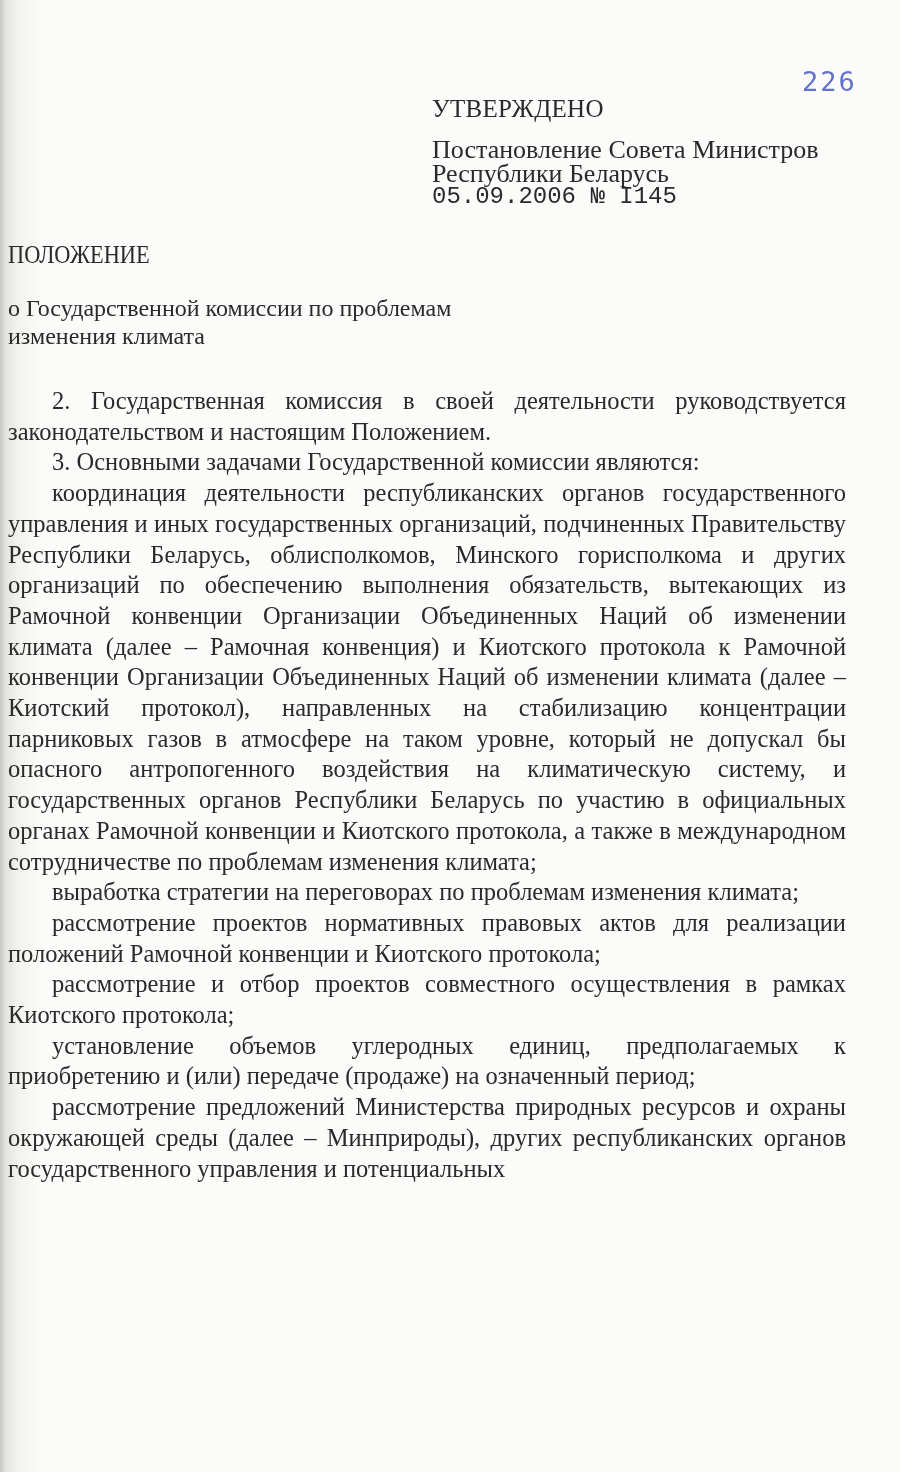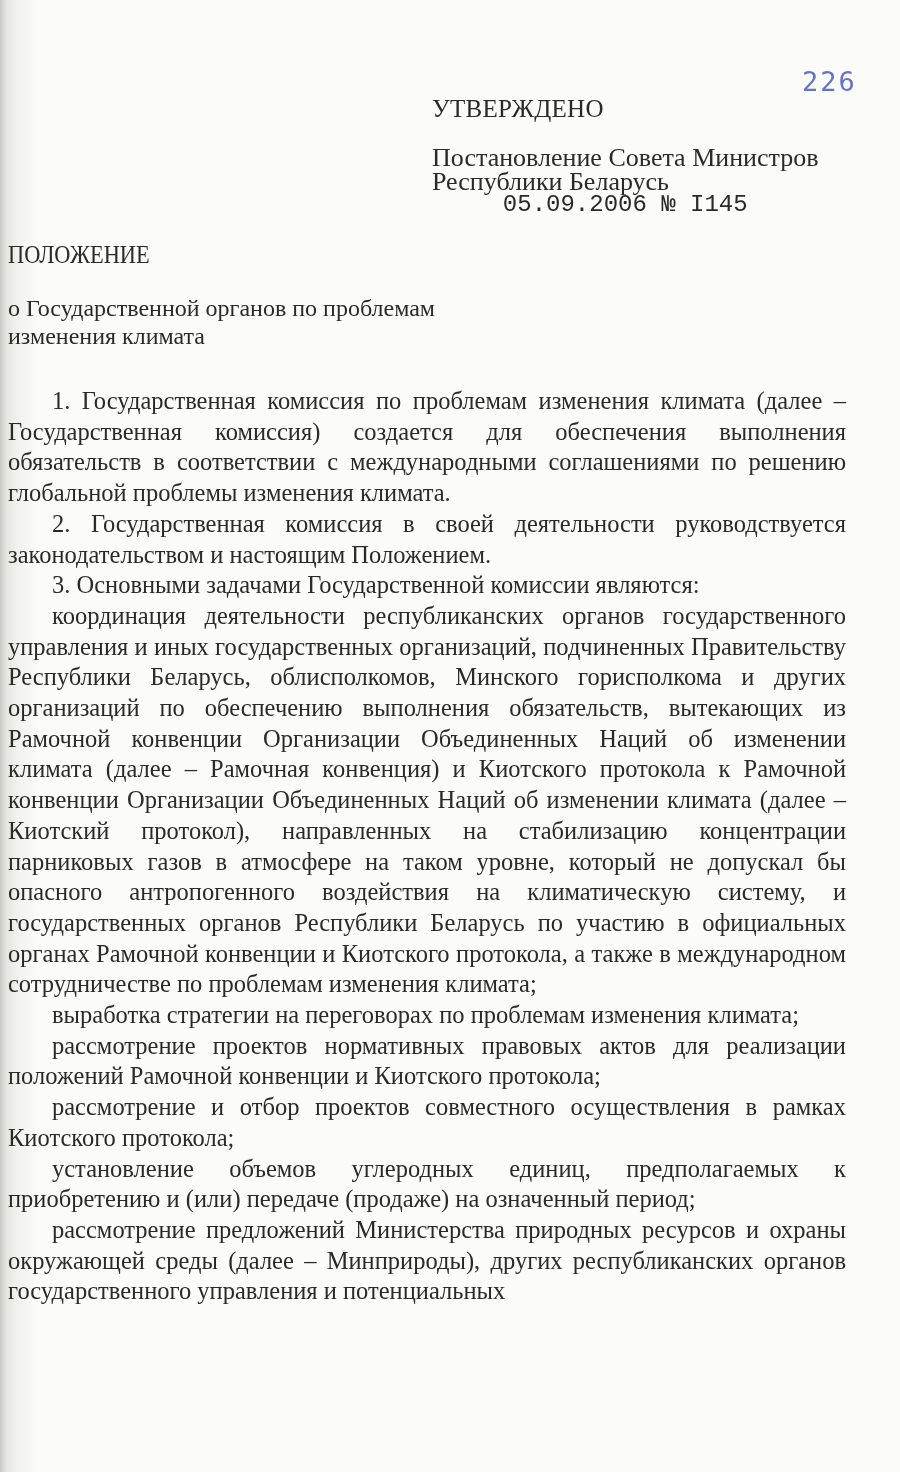--- a/index.html
+++ b/index.html
@@ -37,29 +37,28 @@
       position: absolute;
       left: 432px;
       top: 94px;
     }
     .approval-title {
       font-size: 25px;
       line-height: 30px;
       letter-spacing: 0.3px;
     }
     .approval-body {
-      margin-top: 22px;
+      margin-top: 14px;
       font-size: 26px;
       line-height: 24px;
     }
     .approval-date {
       font-family: "Liberation Mono", "DejaVu Sans Mono", monospace;
       font-size: 24px;
       line-height: 22px;
-      text-align: center;
     }
     .doc-type {
       position: absolute;
       left: 8px;
       top: 240px;
       font-size: 26px;
       line-height: 30px;
       transform: scaleX(0.86);
       transform-origin: left;
     }
@@ -97,26 +96,25 @@
   <div class="approval-body">
     <div>Постановление Совета Министров</div>
     <div>Республики Беларусь</div>
     <div class="approval-date">05.09.2006 № I145</div>
   </div>
 </div>
 
 <div class="doc-type">ПОЛОЖЕНИЕ</div>
 
 <div class="doc-subject">
-  <div>о Государственной органов по проблемам</div>
+  <div>о Государственной комиссии по проблемам</div>
   <div>изменения климата</div>
 </div>
 
 <div class="body-text">
-  <p class="para">1. Государственная комиссия по проблемам изменения климата (далее – Государственная комиссия) создается для обеспечения выполнения обязательств в соответствии с международными соглашениями по решению глобальной проблемы изменения климата.</p>
   <p class="para">2. Государственная комиссия в своей деятельности руководствуется законодательством и настоящим Положением.</p>
   <p class="para">3. Основными задачами Государственной комиссии являются:</p>
   <p class="para">координация деятельности республиканских органов государственного управления и иных государственных организаций, подчиненных Правительству Республики Беларусь, облисполкомов, Минского горисполкома и других организаций по обеспечению выполнения обязательств, вытекающих из Рамочной конвенции Организации Объединенных Наций об изменении климата (далее – Рамочная конвенция) и Киотского протокола к Рамочной конвенции Организации Объединенных Наций об изменении климата (далее – Киотский протокол), направленных на стабилизацию концентрации парниковых газов в атмосфере на таком уровне, который не допускал бы опасного антропогенного воздействия на климатическую систему, и государственных органов Республики Беларусь по участию в официальных органах Рамочной конвенции и Киотского протокола, а также в международном сотрудничестве по проблемам изменения климата;</p>
   <p class="para">выработка стратегии на переговорах по проблемам изменения климата;</p>
   <p class="para">рассмотрение проектов нормативных правовых актов для реализации положений Рамочной конвенции и Киотского протокола;</p>
   <p class="para">рассмотрение и отбор проектов совместного осуществления в рамках Киотского протокола;</p>
   <p class="para">установление объемов углеродных единиц, предполагаемых к приобретению и (или) передаче (продаже) на означенный период;</p>
   <p class="para">рассмотрение предложений Министерства природных ресурсов и охраны окружающей среды (далее – Минприроды), других республиканских органов государственного управления и потенциальных</p>
 </div>
 

